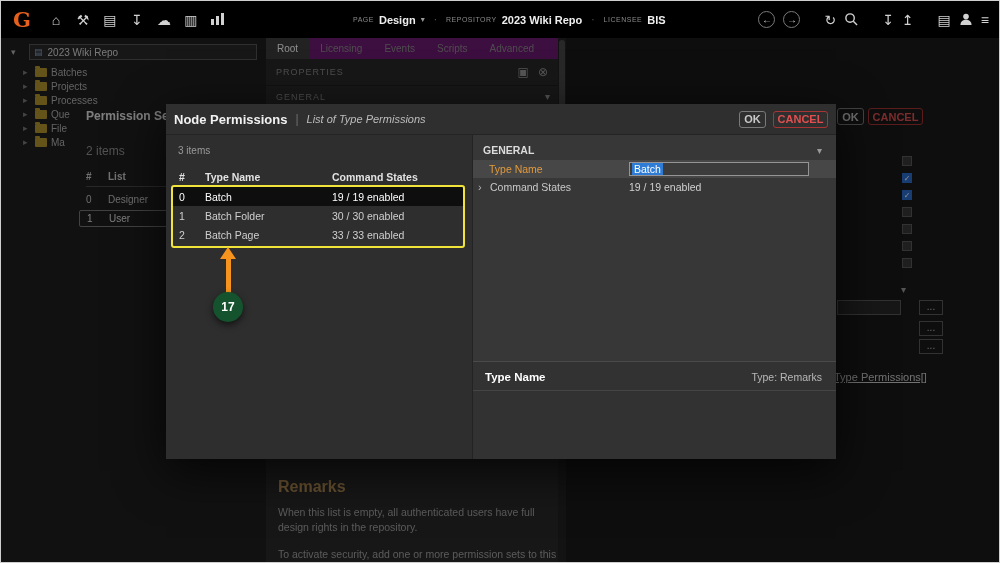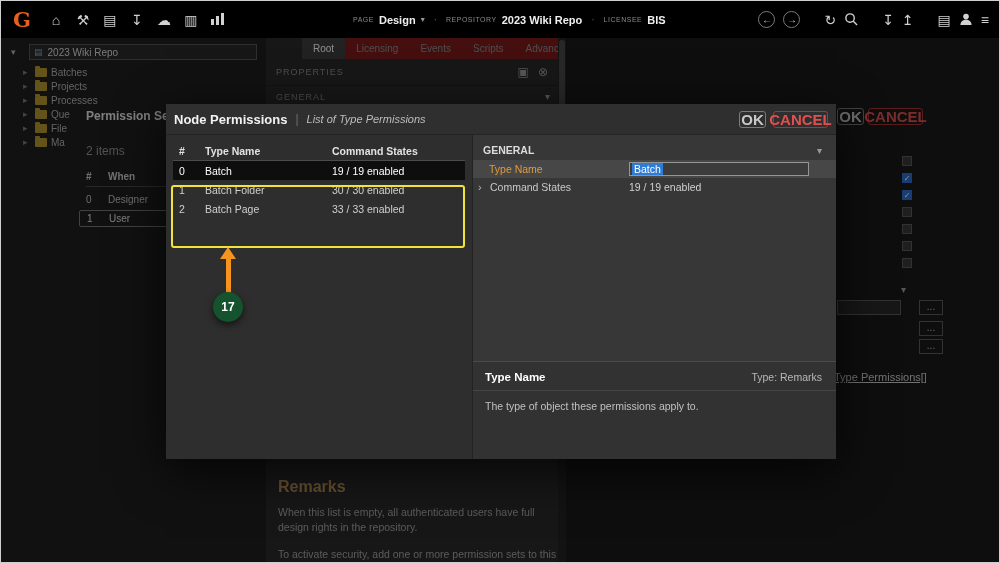--- a/index.html
+++ b/index.html
@@ -36,38 +36,38 @@
   
   .perm-panel { position:absolute; left:78px; top:100px; width:180px; bottom:0; }
   .perm-title { position:absolute; left:7px; top:8px; font-size:12px; font-weight:bold; color:#e5e5e5; white-space:nowrap; }
   .perm-count { position:absolute; left:7px; top:43px; font-size:12px; color:#969696; }
   .perm-head { position:absolute; left:7px; top:70px; width:150px; display:flex; font-size:10px; font-weight:bold; color:#cfcfcf; border-bottom:1px solid #4a4a4a; padding-bottom:4px; }
   .perm-col-num { width:22px; }
   .perm-row0 { position:absolute; left:7px; top:93px; width:150px; display:flex; font-size:10px; color:#c5c5c5; }
   .perm-row1 { position:absolute; left:0; top:109px; width:96px; height:17px; border:1px solid #787878; border-radius:2px; display:flex; align-items:center; padding-left:7px; font-size:10px; color:#e0e0e0; cursor:pointer; }
   
   .main { position:absolute; left:265px; top:37px; width:300px; bottom:0; background:#2a2a2a; }
-  .tabs { display:flex; height:21px; background:#7f1d1d;margin-left:36px; }
+  .tabs { display:flex; height:21px; background:#701a75; }
   .tab { padding:0 11px; display:flex; align-items:center; font-size:10px; color:#8d8d8d; cursor:pointer; }
   .tab.active { background:#3e3e3e; color:#fff; }
   .props-bar { height:26px; display:flex; align-items:center; padding:0 10px 0 10px; }
   .props-title { font-size:9px; letter-spacing:1px; color:#8c8c8c; }
   .props-icons { margin-left:auto; display:flex; gap:9px; color:#9c9c9c; font-size:12px; padding-right:8px; }
   .props-icons span { cursor:pointer; }
   .general-bar { height:22px; display:flex; align-items:center; padding:0 10px; border-top:1px solid #202020; }
   .gen-title { font-size:9px; letter-spacing:1px; color:#8c8c8c; }
   .gen-caret { margin-left:auto; color:#9a9a9a; font-size:10px; padding-right:6px; cursor:pointer; }
   .remarks { position:absolute; left:0; right:8px; top:428px; bottom:0; padding:12px 12px 0 12px; }
   .remarks-title { font-size:16px; font-weight:bold; color:#bd9458; margin-bottom:9px; }
   .remarks p { font-size:10.5px; color:#a5a5a5; line-height:1.4; margin-bottom:13px; width:288px; }
   .main-scroll { position:absolute; right:0; top:0; bottom:0; width:8px; background:#242424; }
   .main-thumb { position:absolute; right:1px; top:2px; width:6px; height:90px; background:#4a4a4a; border-radius:3px; cursor:pointer; }
   
   .right-bg { position:absolute; left:565px; top:37px; right:0; bottom:0; background:#1b1b1d; }
-  .btn { height:17px; border-radius:3px; font-size:15px; font-weight:bold; display:flex; align-items:center; justify-content:center; background:transparent; cursor:pointer; }
+  .btn { height:17px; border-radius:3px; font-size:11px; font-weight:bold; display:flex; align-items:center; justify-content:center; background:transparent; cursor:pointer; }
   .btn-ok { width:27px; border:1px solid #7a7a7a; color:#c9c9c9; }
   .btn-cancel { width:55px; border:1px solid #a83434; color:#e05050; }
   .rb-ok { position:absolute; left:271px; top:70px; }
   .rb-cancel { position:absolute; left:302px; top:70px; }
   .rb-checks { position:absolute; left:336px; top:118px; display:flex; flex-direction:column; gap:7px; }
   .cb { width:10px; height:10px; background:#3a3a3a; border:1px solid #5c5c5c; font-size:8px; line-height:9px; text-align:center; color:#fff; cursor:pointer; }
   .cb.checked { background:#2d6fd2; border-color:#2d6fd2; }
   .rb-caret { position:absolute; left:335px; top:246px; color:#999; font-size:10px; cursor:pointer; }
   .rb-input { position:absolute; left:271px; top:262px; width:64px; height:15px; border:1px solid #5c5c5c; background:#2a2a2a; cursor:text; }
   .rb-ell { position:absolute; width:24px; height:15px; border:1px solid #5c5c5c; color:#bbb; font-size:10px; line-height:12px; text-align:center; cursor:pointer; }
@@ -206,21 +206,21 @@
         <span>Ma</span>
       </div>
     </div>
   </aside>
 
   <section class="perm-panel">
     <div class="perm-title">Permission Set</div>
     <div class="perm-count">2 items</div>
     <div class="perm-head">
       <span class="perm-col-num">#</span>
-      <span>When</span>
+      <span>List</span>
     </div>
     <div class="perm-row0">
       <span class="perm-col-num">0</span>
       <span>Designer</span>
     </div>
     <div class="perm-row1">
       <span class="perm-col-num">1</span>
       <span>User</span>
     </div>
   </section>
@@ -281,20 +281,21 @@
       <span class="m-title">Node Permissions</span>
       <span class="m-sep">|</span>
       <span class="m-subtitle">List of Type Permissions</span>
       <span class="m-actions">
         <span class="btn btn-ok">OK</span>
         <span class="btn btn-cancel">CANCEL</span>
       </span>
     </div>
     <div class="m-body">
       <div class="m-list">
+        <div class="m-count">3 items</div>
         <div class="lrow head">
           <span>#</span>
           <span>Type Name</span>
           <span>Command States</span>
         </div>
         <div class="lrow selected">
           <span>0</span>
           <span>Batch</span>
           <span>19 / 19 enabled</span>
         </div>
@@ -323,21 +324,20 @@
         <div class="d-row">
           <span class="d-exp">›</span>
           <span class="d-label-b">Command States</span>
           <span class="d-value">19 / 19 enabled</span>
         </div>
         <div class="d-help">
           <div class="h-titlerow">
             <span class="h-title">Type Name</span>
             <span class="h-type">Type: Remarks</span>
           </div>
-          <div class="h-desc">The type of object these permissions apply to.</div>
         </div>
       </div>
     </div>
   </section>
 
   <div class="co-box"></div>
   <div class="co-head"></div>
   <div class="co-shaft"></div>
   <div class="co-circle">17</div>
 

